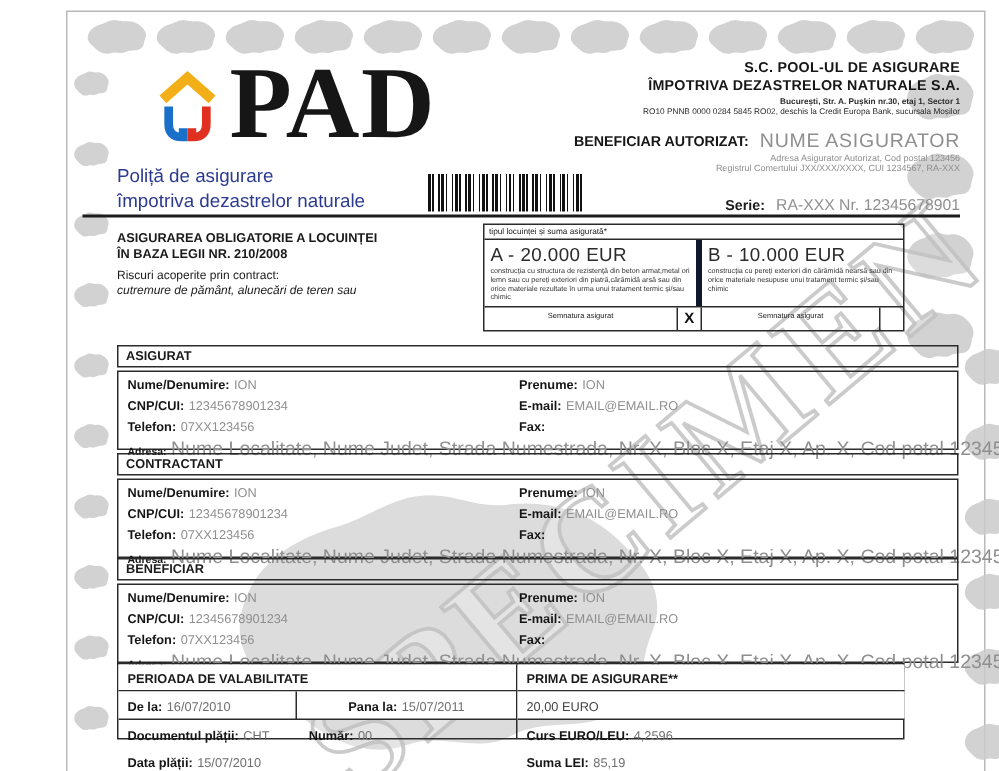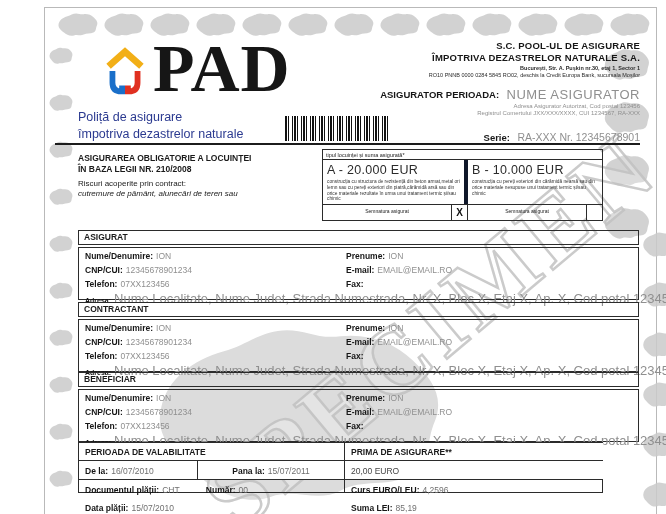--- a/index.html
+++ b/index.html
@@ -277,21 +277,21 @@
     </svg>
   </div>
   <div class="z logo-pad">PAD</div>
 
   <div class="z company">
     <div class="c-big">S.C. POOL-UL DE ASIGURARE</div>
     <div class="c-big">ÎMPOTRIVA DEZASTRELOR NATURALE S.A.</div>
     <div class="c-tiny b">București, Str. A. Pușkin nr.30, etaj 1, Sector 1</div>
     <div class="c-tiny">RO10 PNNB 0000 0284 5845 RO02, deschis la Credit Europa Bank, sucursala Moșilor</div>
     <div class="auth-row">
-      <span class="lab">ASIGURATOR PERIOADA:</span>
+      <span class="lab">BENEFICIAR AUTORIZAT:</span>
       <span class="valn">NUME ASIGURATOR</span>
     </div>
     <div class="c-gray">Adresa Asigurator Autorizat, Cod postal 123456</div>
     <div class="c-gray">Registrul Comertului JXX/XXX/XXXX, CUI 1234567, RA-XXX</div>
   </div>
 
   <div class="z policy-title">
     <div>Poliță de asigurare</div>
     <div>împotriva dezastrelor naturale</div>
   </div>

